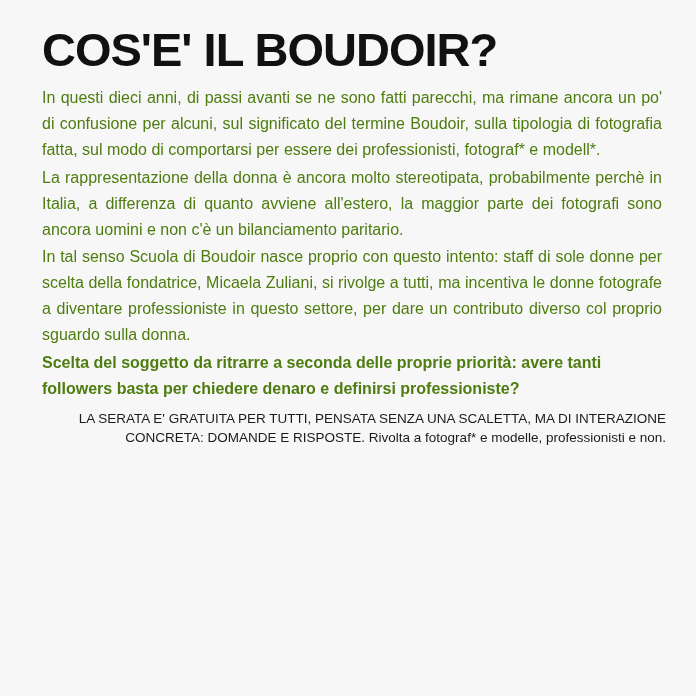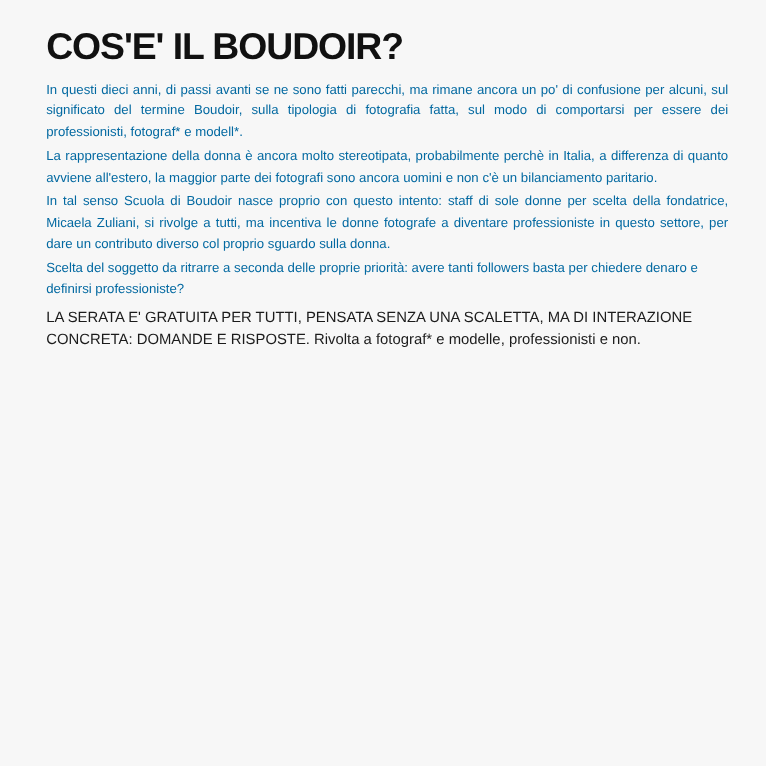--- a/index.html
+++ b/index.html
@@ -16,50 +16,51 @@
   }
   .page {
     width: 696px;
     height: 696px;
     box-sizing: border-box;
     padding: 26px 30px 0 42px;
     background: #f7f7f7;
     position: relative;
   }
   .title {
-    font-size: 34px;
+    font-size: 47px;
     font-weight: bold;
     letter-spacing: -1px;
     line-height: 1.0;
     margin: 0 0 12px 0;
     color: #111;
     white-space: nowrap;
   }
   .body-block {
-    font-size: 12px;
+    font-size: 16px;
     line-height: 1.62;
     text-align: justify;
     text-justify: inter-word;
     margin: 0 0 0 0;
     padding-right: 4px;
-    color: #0369a1;
+    color: #4d7c0f;
   }
   .body-block + .body-block {
     margin-top: 2px;
   }
   .no-justify {
     text-align: left;
+    font-weight: bold;
   }
   strong {
     font-weight: bold;
   }
   .footer {
     font-size: 13.5px;
     line-height: 1.45;
-    text-align: left;
+    text-align: right;
     margin-top: 7px;
     color: #1b1b1b;
   }
 </style>
 </head>
 <body>
 
 <div class="page">
 
   <h1 class="title">COS'E' IL BOUDOIR?</h1>

